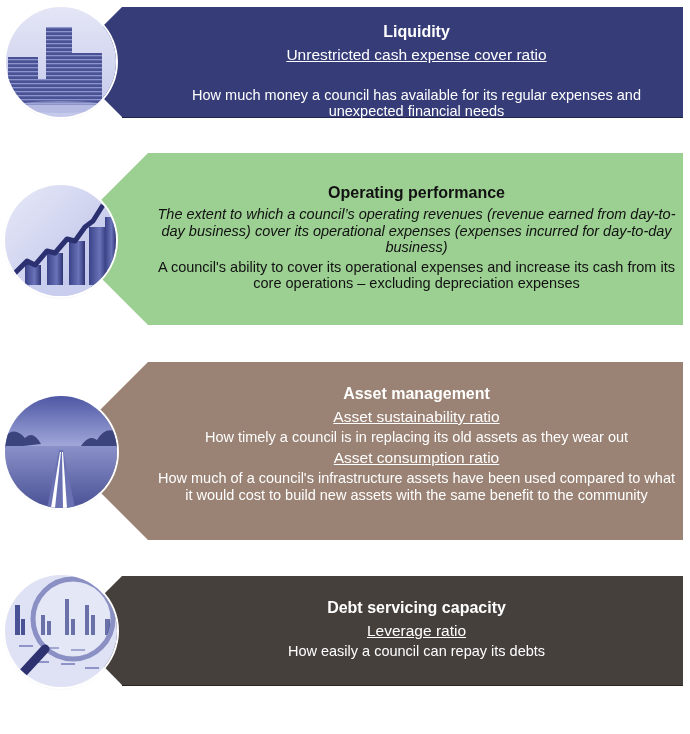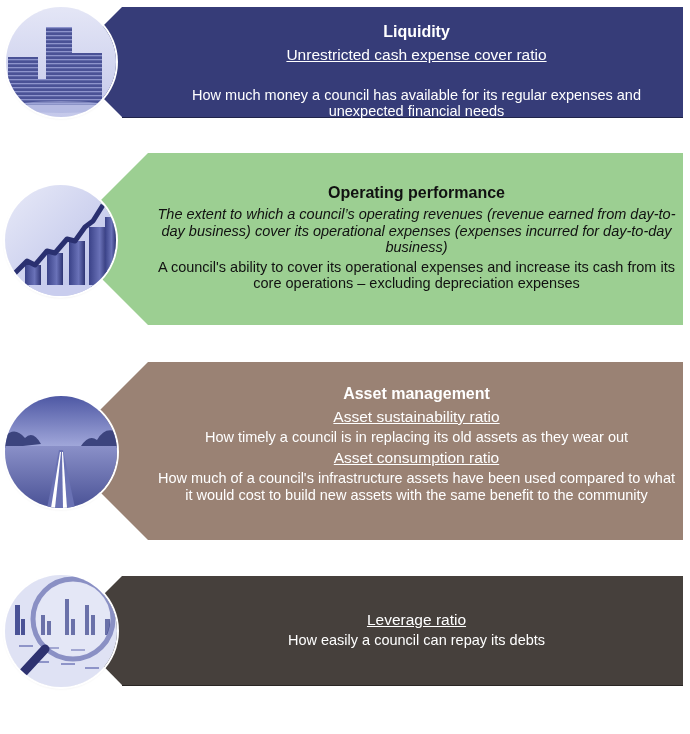--- a/index.html
+++ b/index.html
@@ -118,20 +118,21 @@
     <polygon points="57,56 58,56 62,112 58,112" fill="#ffffff"></polygon>
   </svg>
 </div>
 
 <div class="band" style="left:0;top:576px;width:690px;height:110px;">
   <svg class="shape" width="690" height="110">
     <polygon points="122,0 683,0 683,109 122,109 68,54" fill="#46403c"></polygon>
     <line x1="122" y1="109.5" x2="683" y2="109.5" stroke="#2a2624" stroke-width="1"></line>
   </svg>
   <div class="band-text" style="left:150px;top:0;width:533px;height:109px;color:#ffffff;">
+    <div class="title">Debt servicing capacity</div>
     <div class="ratio">Leverage ratio</div>
     <div class="desc">How easily a council can repay its debts</div>
   </div>
 </div>
 <div class="circle" style="left:5px;top:575px;width:112px;height:112px;">
   <svg width="112" height="112" viewBox="0 0 112 112">
     <rect width="112" height="112" fill="#dfe2f4"></rect>
     <g fill="#4a5296">
       <rect x="10" y="30" width="5" height="30"></rect>
         <rect x="16" y="44" width="4" height="16"></rect>

